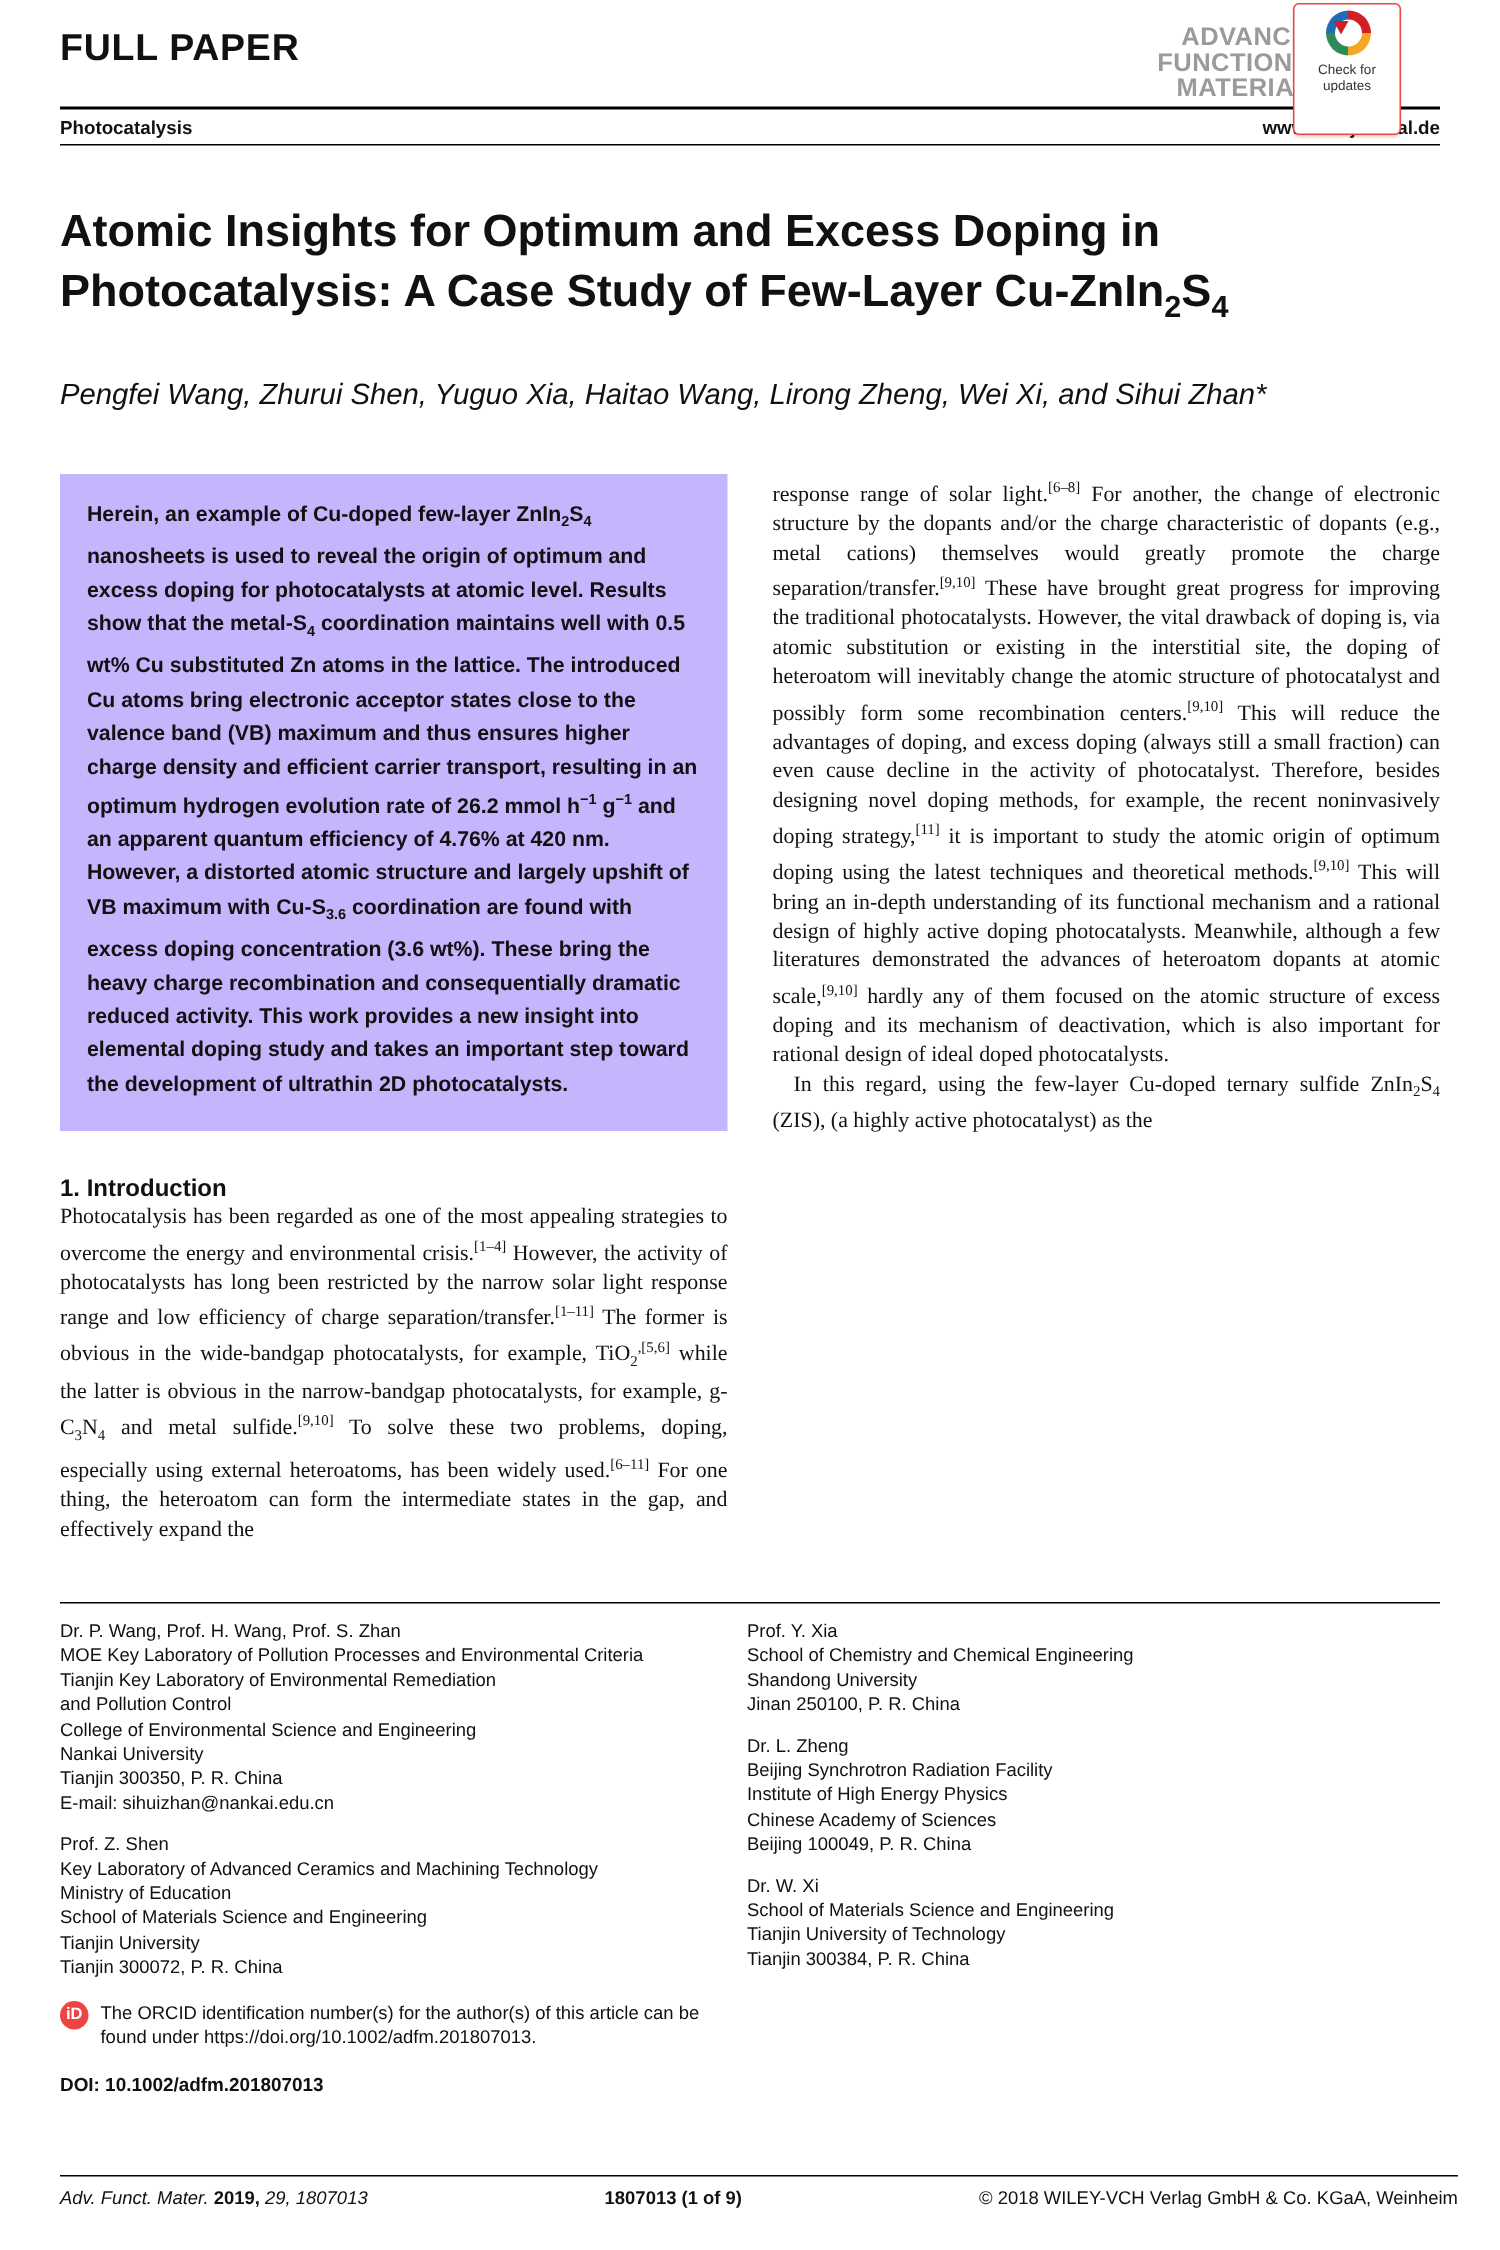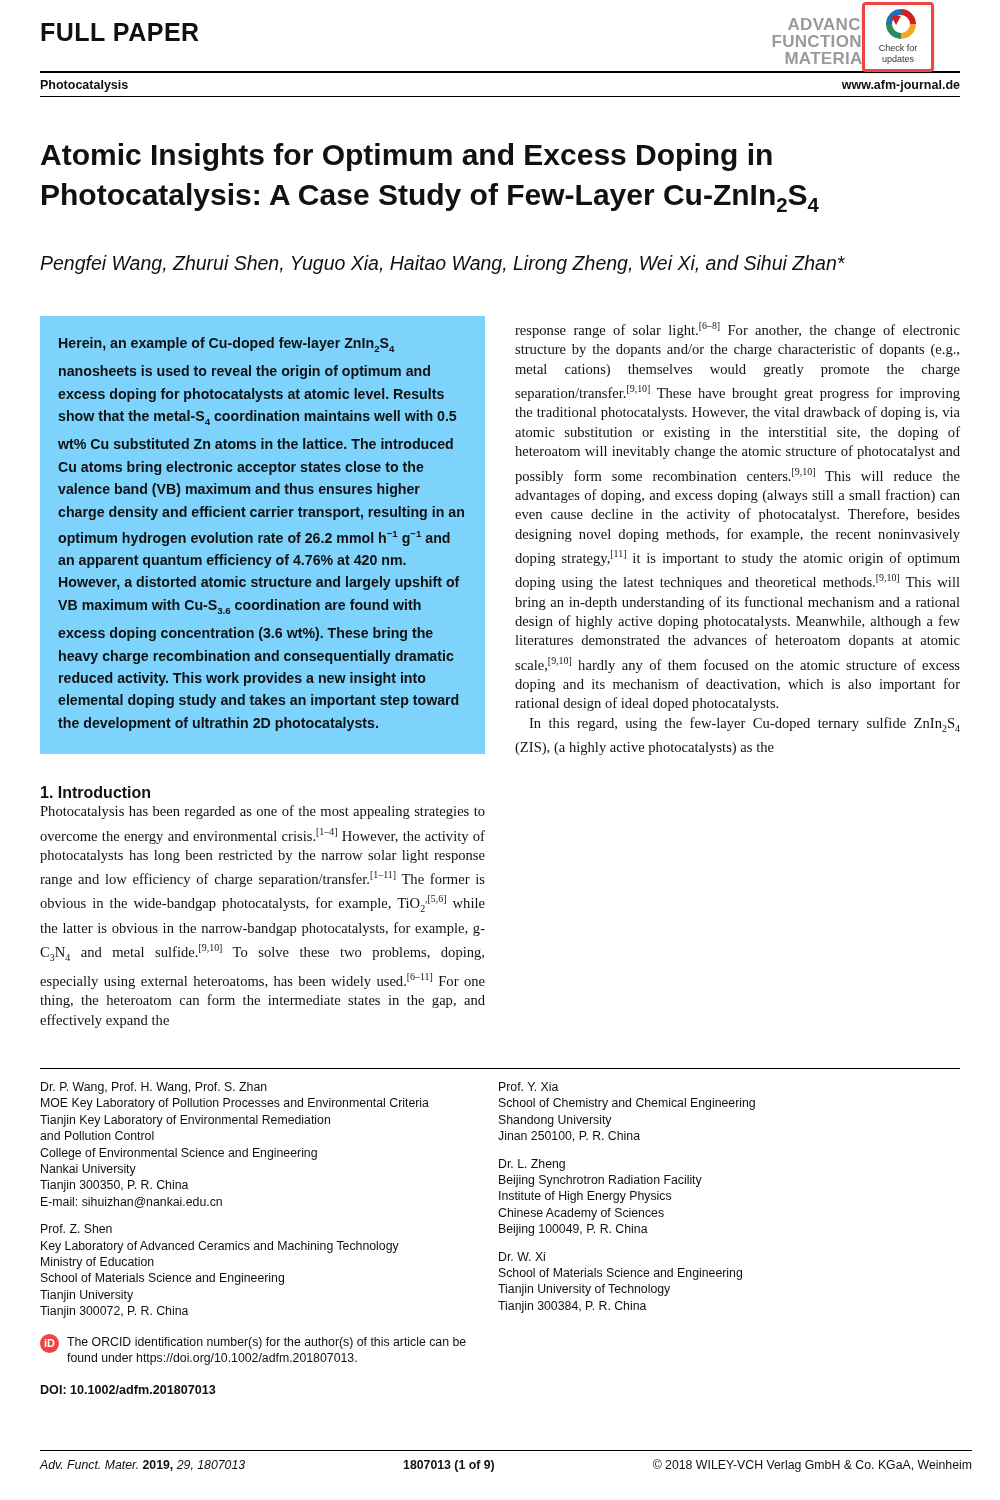--- a/index.html
+++ b/index.html
@@ -84,22 +84,22 @@
     border-bottom: 1.6px solid #000;
     margin-top: 4px;
   }
 
   
   .badge {
     position: absolute;
     right: 26px;
     top: 2px;
     width: 72px;
-    height: 70px;
-    border: 3px solid #ef4444;
+    height: 88px;
+    border: 1px solid #ef4444;
     border-radius: 4px;
     background: #fff;
     box-shadow: 0 1px 2px rgba(0,0,0,0.18);
     text-align: center;
     font-family: "Liberation Sans", sans-serif;
     font-size: 9px;
     line-height: 10.5px;
     color: #333;
     box-sizing: border-box;
     padding-top: 38px;
@@ -154,21 +154,21 @@
   
   .body-area {
     margin-top: 38px;
     display: flex;
     gap: 30px;
   }
   .col {
     width: 445px;
   }
   .abstract {
-    background: #7dd3fc;
+    background: #c4b5fd;
     padding: 16px 18px 20px 18px;
     box-sizing: border-box;
     font-family: "Liberation Sans", sans-serif;
     font-weight: bold;
     font-size: 14.2px;
     line-height: 22.4px;
     color: #111;
     text-align: left;
   }
 
@@ -320,21 +320,21 @@
       <p class="body">
         <span>Photocatalysis has been regarded as one of the most appealing strategies to overcome the energy and environmental crisis.</span><sup>[1–4]</sup><span> However, the activity of photocatalysts has long been restricted by the narrow solar light response range and low efficiency of charge separation/transfer.</span><sup>[1–11]</sup><span> The former is obvious in the wide-bandgap photocatalysts, for example, TiO</span><sub>2</sub><sup>,[5,6]</sup><span> while the latter is obvious in the narrow-bandgap photocatalysts, for example, g-C</span><sub>3</sub><span>N</span><sub>4</sub><span> and metal sulfide.</span><sup>[9,10]</sup><span> To solve these two problems, doping, especially using external heteroatoms, has been widely used.</span><sup>[6–11]</sup><span> For one thing, the heteroatom can form the intermediate states in the gap, and effectively expand the</span>
       </p>
     </div>
 
     <div class="col right-col">
       <p class="body">
         <span>response range of solar light.</span><sup>[6–8]</sup><span> For another, the change of electronic structure by the dopants and/or the charge characteristic of dopants (e.g., metal cations) themselves would greatly promote the charge separation/transfer.</span><sup>[9,10]</sup><span> These have brought great progress for improving the traditional photocatalysts. However, the vital drawback of doping is, via atomic substitution or existing in the interstitial site, the doping of heteroatom will inevitably change the atomic structure of photocatalyst and possibly form some recombination centers.</span><sup>[9,10]</sup><span> This will reduce the advantages of doping, and excess doping (always still a small fraction) can even cause decline in the activity of photocatalyst. Therefore, besides designing novel doping methods, for example, the recent noninvasively doping strategy,</span><sup>[11]</sup><span> it is important to study the atomic origin of optimum doping using the latest techniques and theoretical methods.</span><sup>[9,10]</sup><span> This will bring an in-depth understanding of its functional mechanism and a rational design of highly active doping photocatalysts. Meanwhile, although a few literatures demonstrated the advances of heteroatom dopants at atomic scale,</span><sup>[9,10]</sup><span> hardly any of them focused on the atomic structure of excess doping and its mechanism of deactivation, which is also important for rational design of ideal doped photocatalysts.</span>
       </p>
       <p class="body">
-        <span>In this regard, using the few-layer Cu-doped ternary sulfide ZnIn</span><sub>2</sub><span>S</span><sub>4</sub><span> (ZIS), (a highly active photocatalysts) as the</span>
+        <span>In this regard, using the few-layer Cu-doped ternary sulfide ZnIn</span><sub>2</sub><span>S</span><sub>4</sub><span> (ZIS), (a highly active photocatalyst) as the</span>
       </p>
     </div>
   </div>
 
   <div class="affil-wrap">
     <div class="affil-rule"></div>
     <div class="affils">
       <div class="affil-col">
         <div class="affil-block" style="white-space:pre-line">Dr. P. Wang, Prof. H. Wang, Prof. S. Zhan
 MOE Key Laboratory of Pollution Processes and Environmental Criteria

